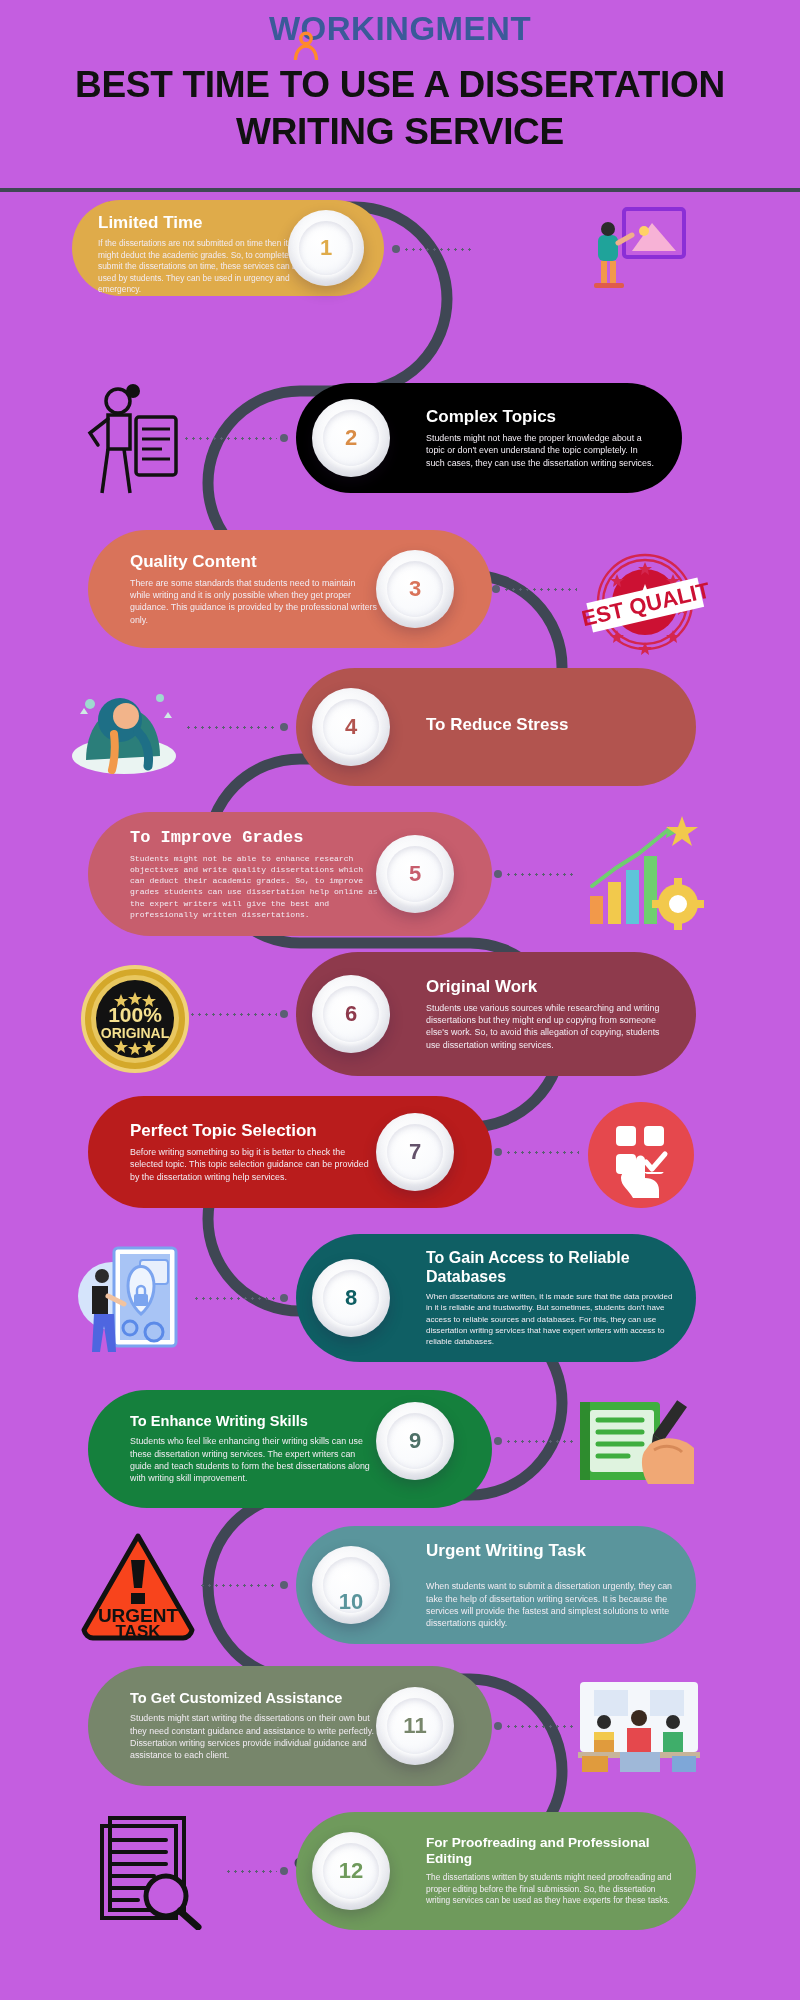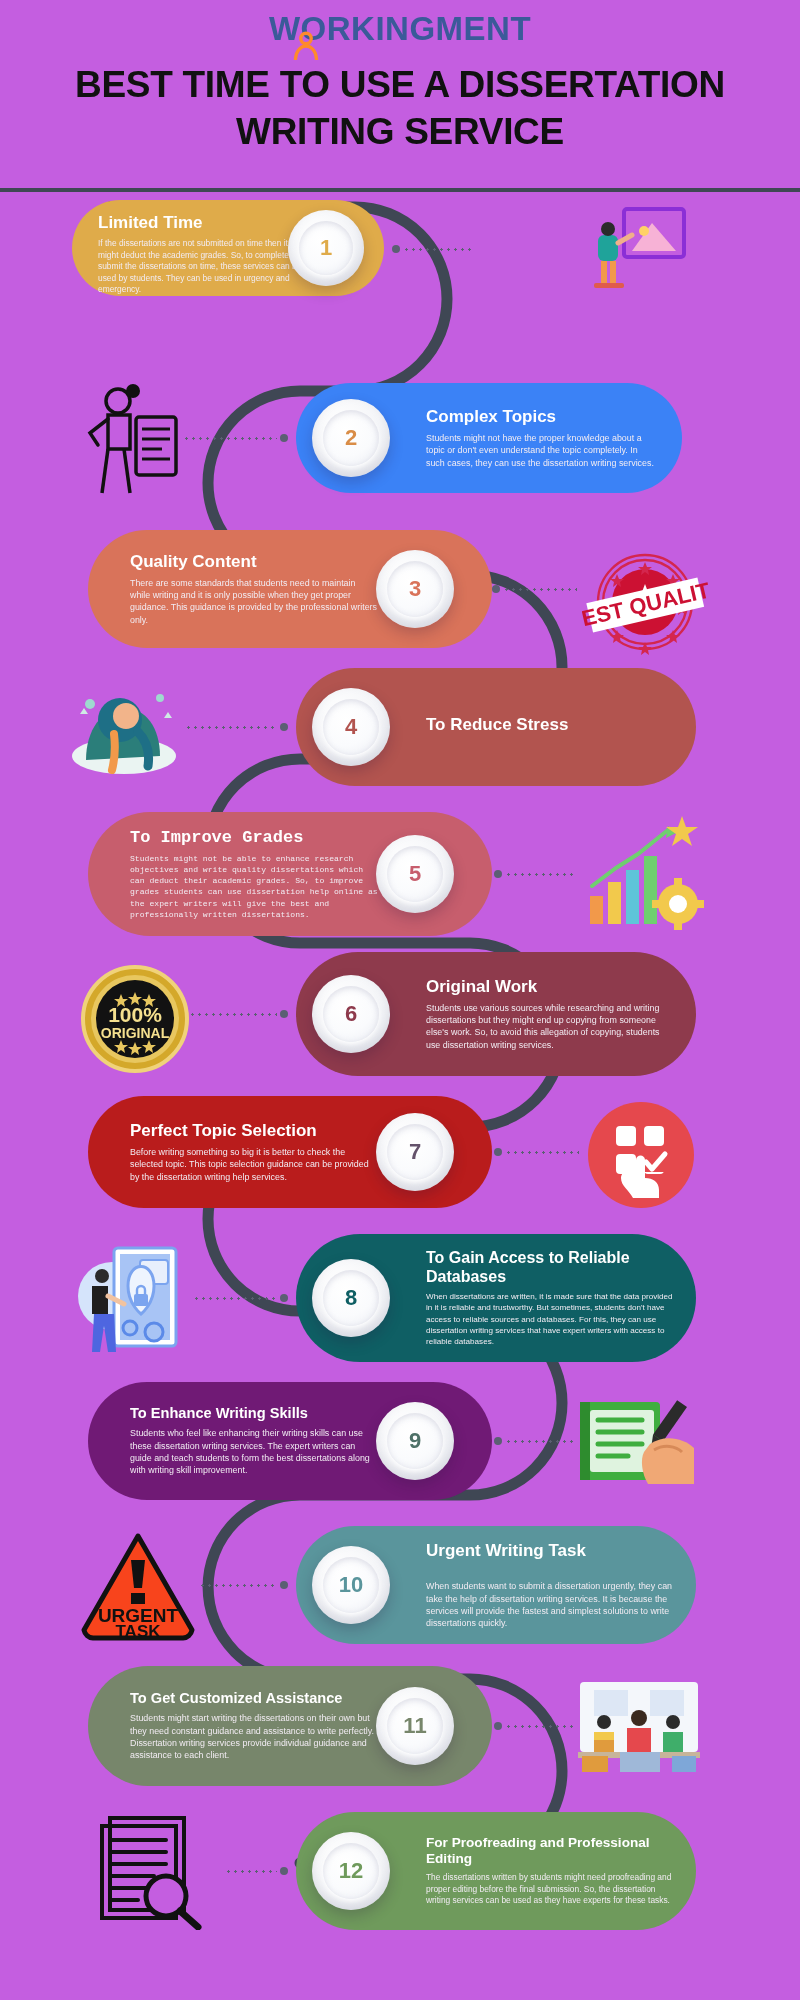--- a/index.html
+++ b/index.html
@@ -134,21 +134,21 @@
       <rect x="21" y="56" width="6" height="24" fill="#f2994a"></rect>
       <rect x="30" y="56" width="6" height="24" fill="#f2994a"></rect>
       <path d="M38 38 L52 30" stroke="#f0b08a" stroke-width="5" stroke-linecap="round"></path>
       <rect x="14" y="78" width="18" height="5" rx="2" fill="#e05b4d"></rect>
       <rect x="26" y="78" width="18" height="5" rx="2" fill="#e05b4d"></rect>
     </svg>
   </div>
 </div>
 
 <div class="row" style="top:383px;">
-  <div class="pill" style="left:296px; top:0; width:386px; height:110px; background:#3b82f6;">
+  <div class="pill" style="left:296px; top:0; width:386px; height:110px; background:#000000;">
     <div class="pill-text" style="left:130px; width:230px;">
       <div class="pill-title" style="font-size:17px;">Complex Topics</div>
       <div class="pill-body" style="font-size:8.9px;">Students might not have the proper knowledge about a topic or don't even understand the topic completely. In such cases, they can use the dissertation writing services.</div>
     </div>
   </div>
   <div class="medal" style="left:312px; top:16px; width:78px; height:78px;">
     <div class="medal-inner" style="width:56px;height:56px;">
       <span class="medal-num" style="font-size:22px;color:#d98d47;">2</span>
     </div>
   </div>
@@ -380,21 +380,21 @@
       <circle cx="84" cy="98" r="9" fill="none" stroke="#5b8ae8" stroke-width="3"></circle>
       <circle cx="32" cy="42" r="7" fill="#2b2b2b"></circle>
       <path d="M22 52 l0 28 16 0 0 -28 z" fill="#1f1f1f"></path>
       <path d="M24 80 l-2 38 8 0 4 -26 4 26 8 0 -2 -38 z" fill="#4e66e0"></path>
       <path d="M38 62 l16 8" stroke="#f2c3a0" stroke-width="5" stroke-linecap="round"></path>
     </svg>
   </div>
 </div>
 
 <div class="row" style="top:1382px;">
-  <div class="pill" style="left:88px; top:0; width:404px; height:118px; background:#701a75;">
+  <div class="pill" style="left:88px; top:8px; width:404px; height:118px; background:#15803d;">
     <div class="pill-text" style="left:42px; width:248px;">
       <div class="pill-title" style="font-size:14.6px;">To Enhance Writing Skills</div>
       <div class="pill-body" style="font-size:8.9px;">Students who feel like enhancing their writing skills can use these dissertation writing services. The expert writers can guide and teach students to form the best dissertations along with writing skill improvement.</div>
     </div>
   </div>
   <div class="medal" style="left:376px; top:20px; width:78px; height:78px;">
     <div class="medal-inner" style="width:56px;height:56px;">
       <span class="medal-num" style="font-size:22px;color:#4e7168;">9</span>
     </div>
   </div>
@@ -424,21 +424,21 @@
 </div>
 
 <div class="row" style="top:1526px;">
   <div class="pill" style="left:296px; top:0; width:400px; height:118px; background:#5a959c;">
     <div class="pill-text" style="left:130px; width:248px;gap:15px;">
       <div class="pill-title" style="font-size:17px;">Urgent Writing Task</div>
       <div class="pill-body" style="font-size:8.9px;">When students want to submit a dissertation urgently, they can take the help of dissertation writing services. It is because the services will provide the fastest and simplest solutions to write dissertations quickly.</div>
     </div>
   </div>
   <div class="medal" style="left:312px; top:20px; width:78px; height:78px;">
-    <div class="medal-inner" style="width:56px;height:56px;">
+    <div class="medal-inner" style="width:56px;height:56px;align-items:flex-end;">
       <span class="medal-num" style="font-size:22px;color:#5a959c;">10</span>
     </div>
   </div>
   <div class="connector rev" style="left:196px; top:55px; width:92px;">
     <span class="dot-big"></span>
     <span class="dots"></span>
   </div>
   <div class="illus" style="left:78px; top:4px;">
     <svg width="120" height="112" viewBox="0 0 120 112">
       <path d="M60 6 L114 100 a10 10 0 0 1 -9 8 L15 108 a10 10 0 0 1 -9 -8 Z" fill="#f8441c" stroke="#111" stroke-width="5" stroke-linejoin="round"></path>

